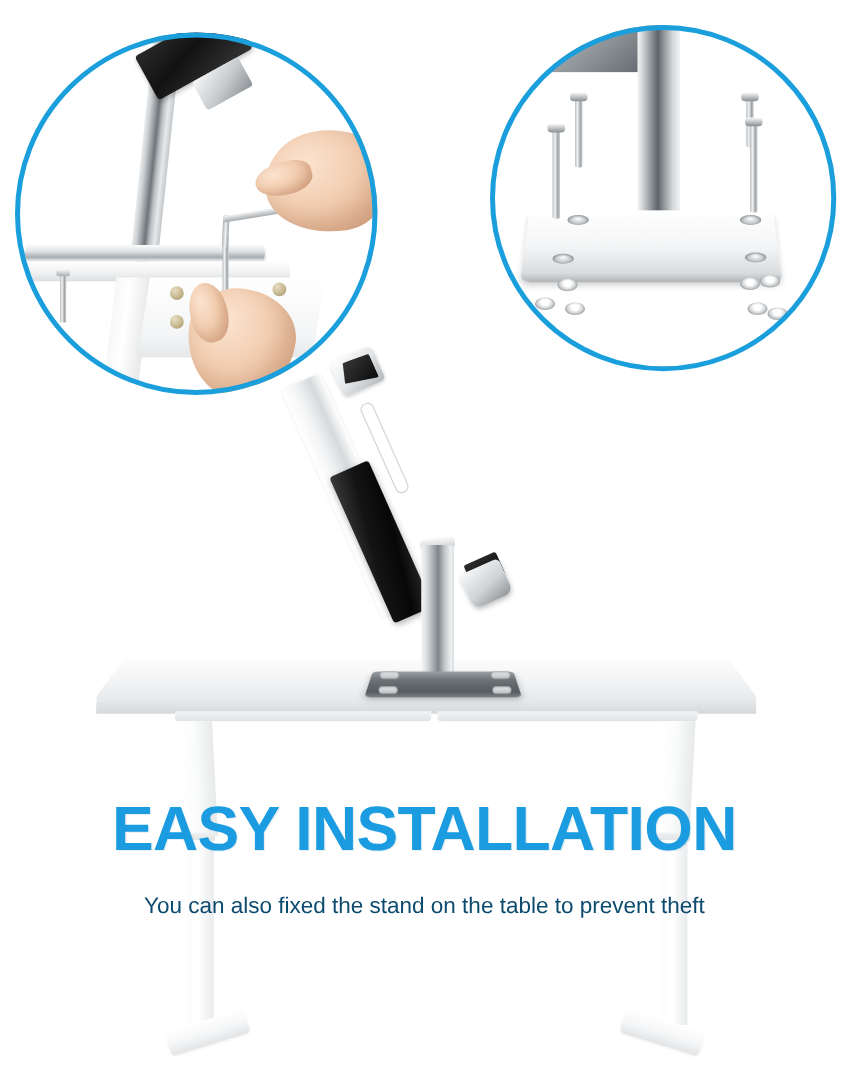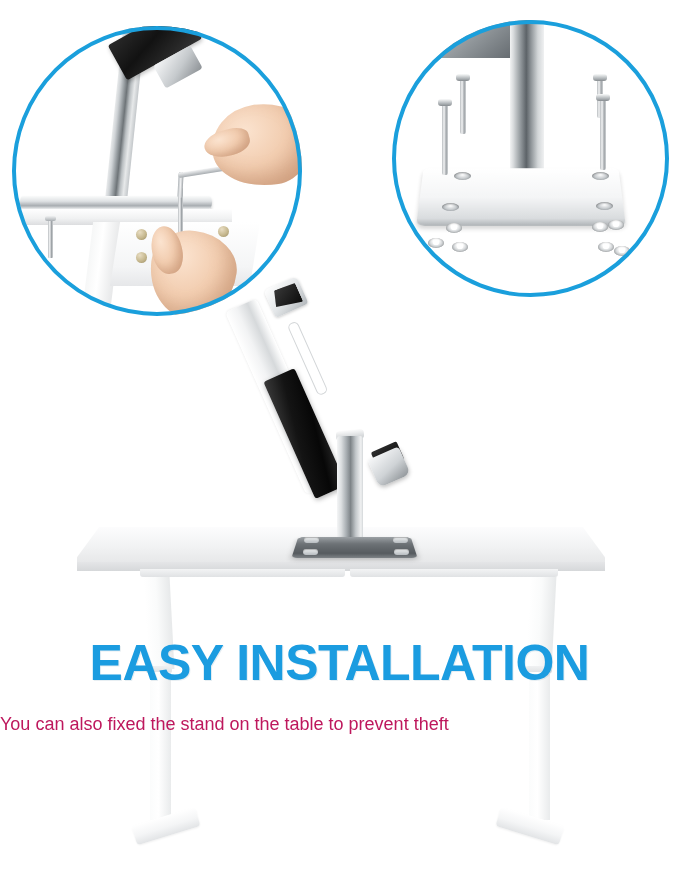--- a/index.html
+++ b/index.html
@@ -384,22 +384,23 @@
     text-align: center;
     font-size: 50px;
     font-weight: bold;
     letter-spacing: -0.5px;
     color: #1b9ce0;
     text-shadow: 1px 1px 0 rgba(120,160,185,0.18);
     white-space: nowrap;
   }
   #subtitle {
     position: absolute; left: 0; top: 698px; width: 679px;
+    text-align: center;
     font-size: 18px;
-    color: #be185d;
+    color: #0c4a6e;
     white-space: nowrap;
   }
 </style>
 </head>
 <body>
 
 <div id="page">
 
   <div class="inset" id="inset-left">
     <div class="inset-clip">

